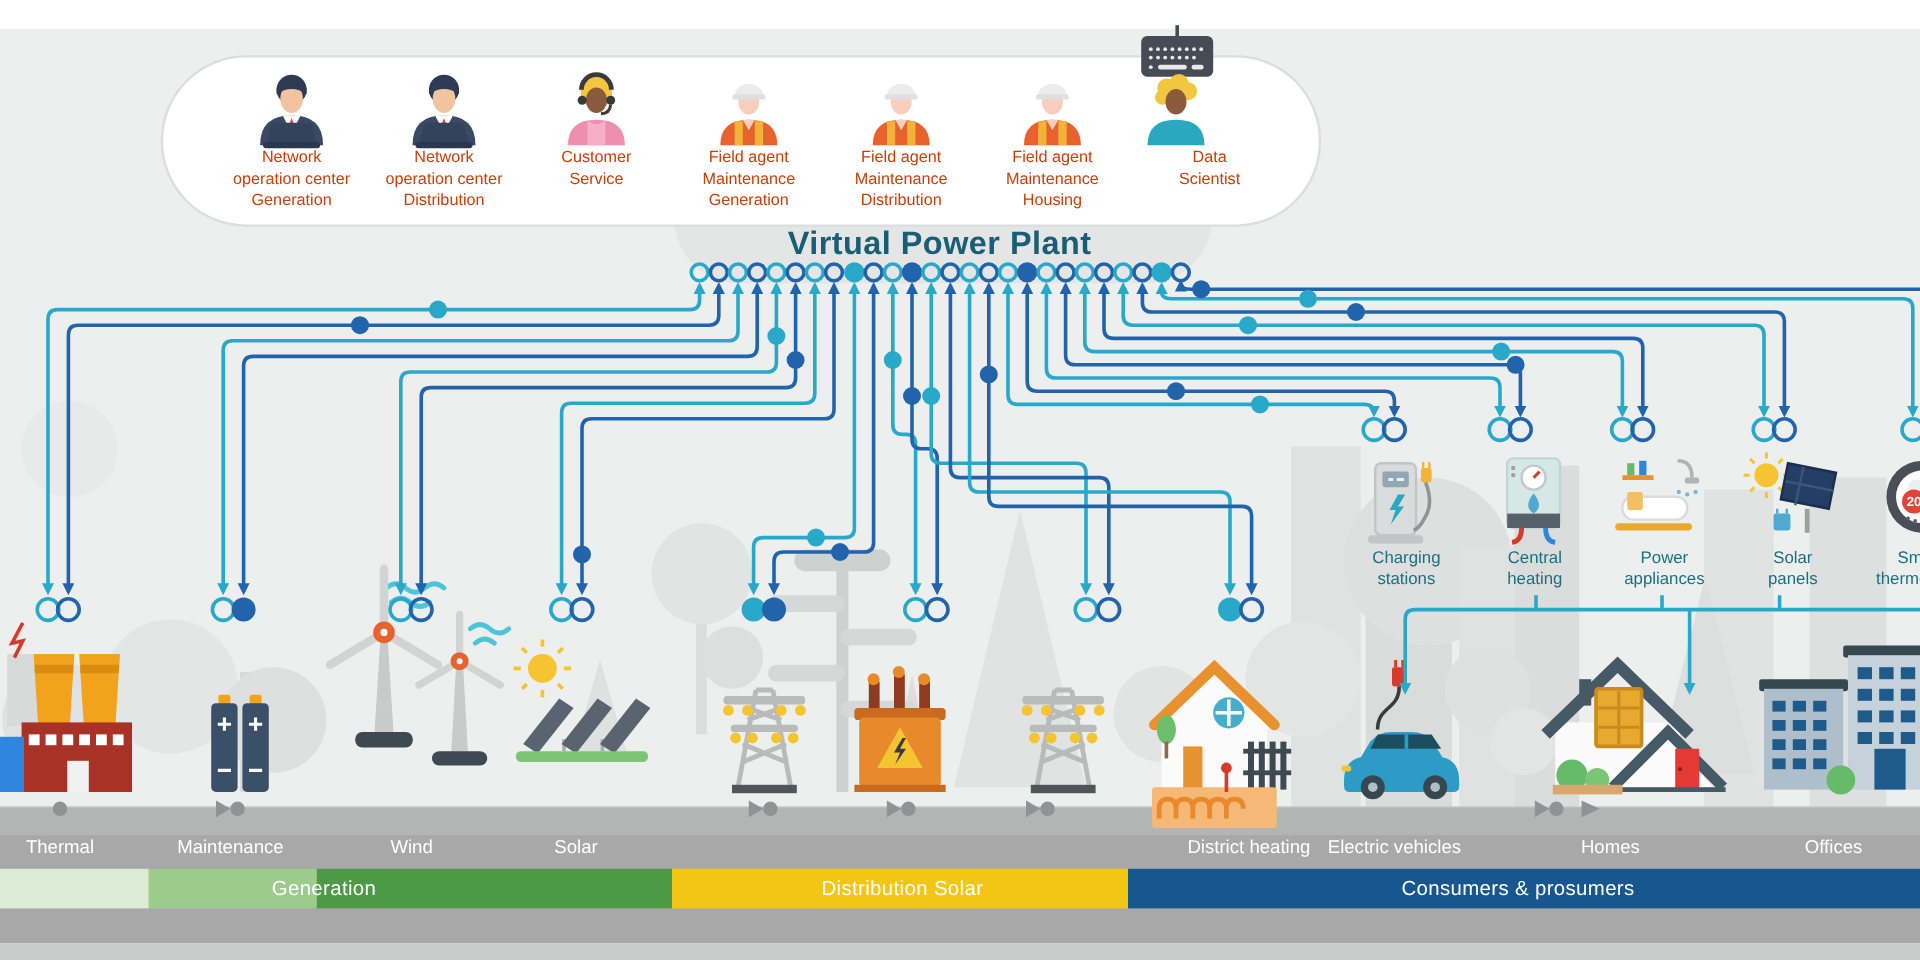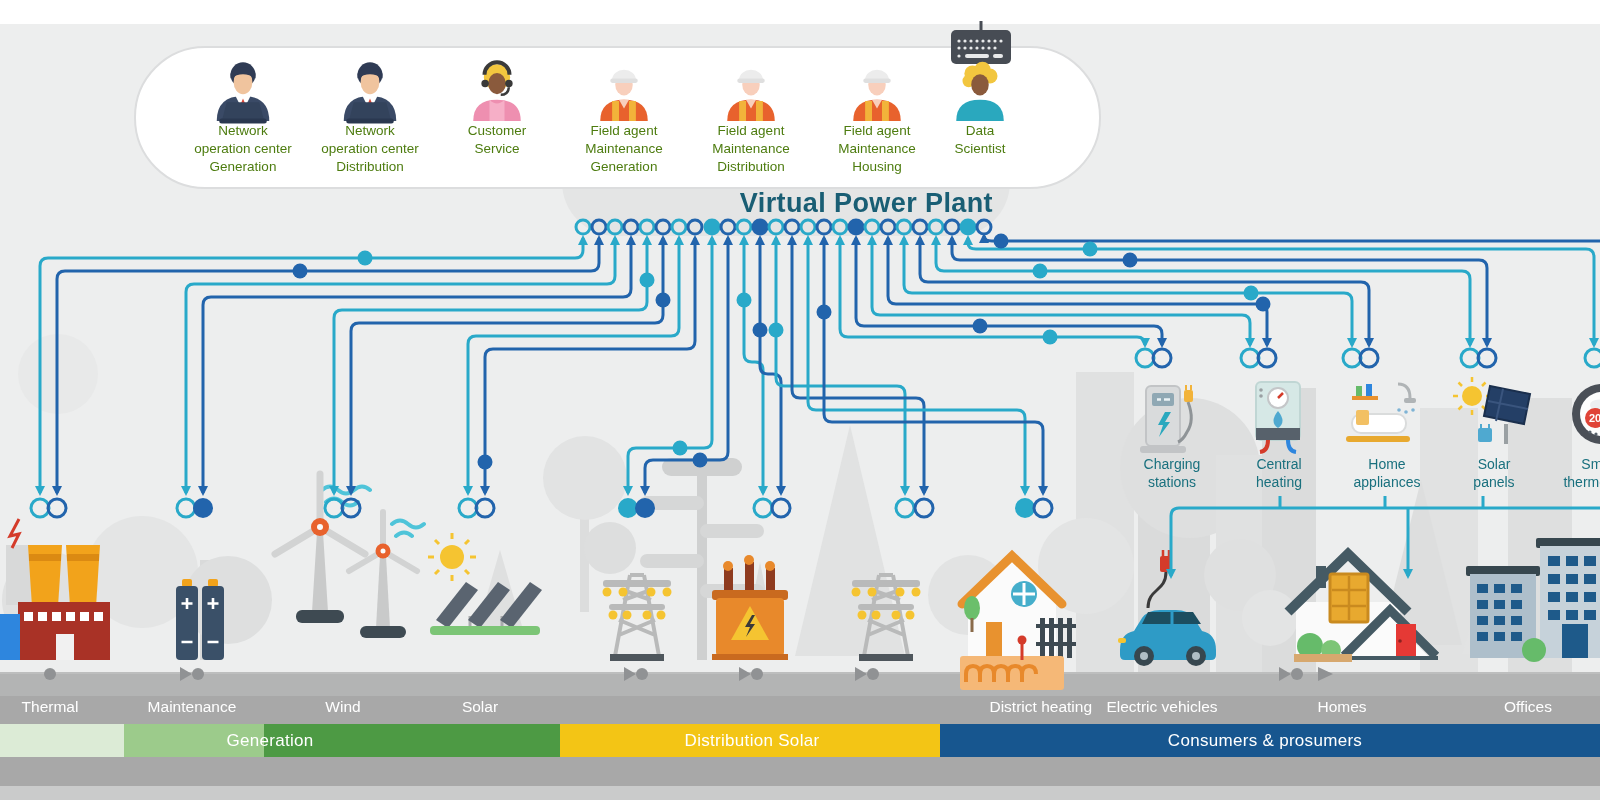--- a/index.html
+++ b/index.html
@@ -1,21 +1,21 @@
 <!DOCTYPE html>
 <html><head>
 <meta charset="utf-8">
 <style>
   html,body{margin:0;padding:0;background:#fff;font-family:"Liberation Sans",sans-serif;}
   #stage{position:relative;width:1600px;height:800px;overflow:hidden;background:#EDEEEE;}
   #stage svg{position:absolute;left:0;top:0;z-index:1;}
   .strip-top{position:absolute;left:0;top:0;width:1600px;height:24px;background:#FFFFFF;z-index:0;}
   .lbl{position:absolute;transform:translateX(-50%);text-align:center;white-space:pre-line;z-index:2;}
   .title{font-size:27px;font-weight:bold;color:#195E74;letter-spacing:.4px;}
-  .role{font-size:13.5px;line-height:1.32;color:#4d7c0f;width:150px;}
+  .role{font-size:13.5px;line-height:1.32;color:#c2410c;width:150px;}
   .appliance{font-size:14px;line-height:1.3;color:#19707E;width:130px;}
   .asset{font-size:15.5px;color:#FFFFFF;width:160px;}
   .band-label{font-size:17px;color:#FFFFFF;letter-spacing:.3px;}
   
   .ln{fill:none;stroke-width:3;}
   .lt{stroke:#29A9C9;} .lb{stroke:#2264AC;}
   .ct{fill:none;stroke:#29A9C9;stroke-width:3;} .cb{fill:none;stroke:#2264AC;stroke-width:3;}
   .ft{fill:#29A9C9;stroke:none;} .fb{fill:#2264AC;stroke:none;}
 </style>
 </head>
@@ -536,47 +536,47 @@
       <g>
         <path class="ln lt" marker-end="url(#mt)" d="M1600,508 H1179 Q1171,508 1171,516 V576"></path>
         <path class="ln lt" d="M1280,508 V496"></path>
         <path class="ln lt" d="M1385,508 V496"></path>
         <path class="ln lt" d="M1483,508 V496"></path>
         <path class="ln lt" marker-end="url(#mt)" d="M1408,508 V576"></path>
       </g>
     </g>
   </svg>
 
-  <div class="lbl title" style="left:783px;top:188px;width:420px;text-align:right;">Virtual Power Plant</div>
+  <div class="lbl title" style="left:783px;top:188px;width:420px;">Virtual Power Plant</div>
 
   <div class="lbl role" style="left:243px;top:122px;">Network
 operation center
 Generation</div>
   <div class="lbl role" style="left:370px;top:122px;">Network
 operation center
 Distribution</div>
   <div class="lbl role" style="left:497px;top:122px;">Customer
 Service</div>
   <div class="lbl role" style="left:624px;top:122px;">Field agent
 Maintenance
 Generation</div>
   <div class="lbl role" style="left:751px;top:122px;">Field agent
 Maintenance
 Distribution</div>
   <div class="lbl role" style="left:877px;top:122px;">Field agent
 Maintenance
 Housing</div>
-  <div class="lbl role" style="left:980px;top:122px;">Data
+  <div class="lbl role" style="left:1008px;top:122px;">Data
 Scientist</div>
 
   <div class="lbl appliance" style="left:1172px;top:455px;">Charging
 stations</div>
   <div class="lbl appliance" style="left:1279px;top:455px;">Central
 heating</div>
-  <div class="lbl appliance" style="left:1387px;top:455px;">Home
+  <div class="lbl appliance" style="left:1387px;top:455px;">Power
 appliances</div>
   <div class="lbl appliance" style="left:1494px;top:455px;">Solar
 panels</div>
   <div class="lbl appliance" style="left:1600px;top:455px;">Smart
 thermostats</div>
 
   <div class="lbl asset" style="left:50px;top:698px;">Thermal</div>
   <div class="lbl asset" style="left:192px;top:698px;">Maintenance</div>
   <div class="lbl asset" style="left:343px;top:698px;">Wind</div>
   <div class="lbl asset" style="left:480px;top:698px;">Solar</div>

